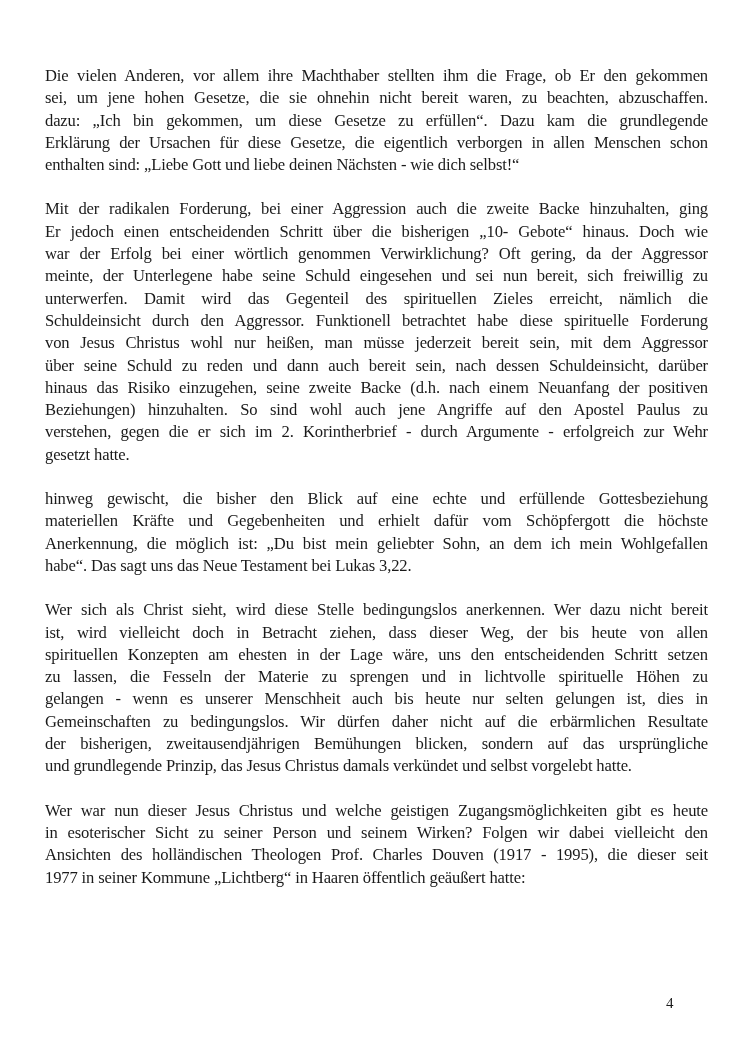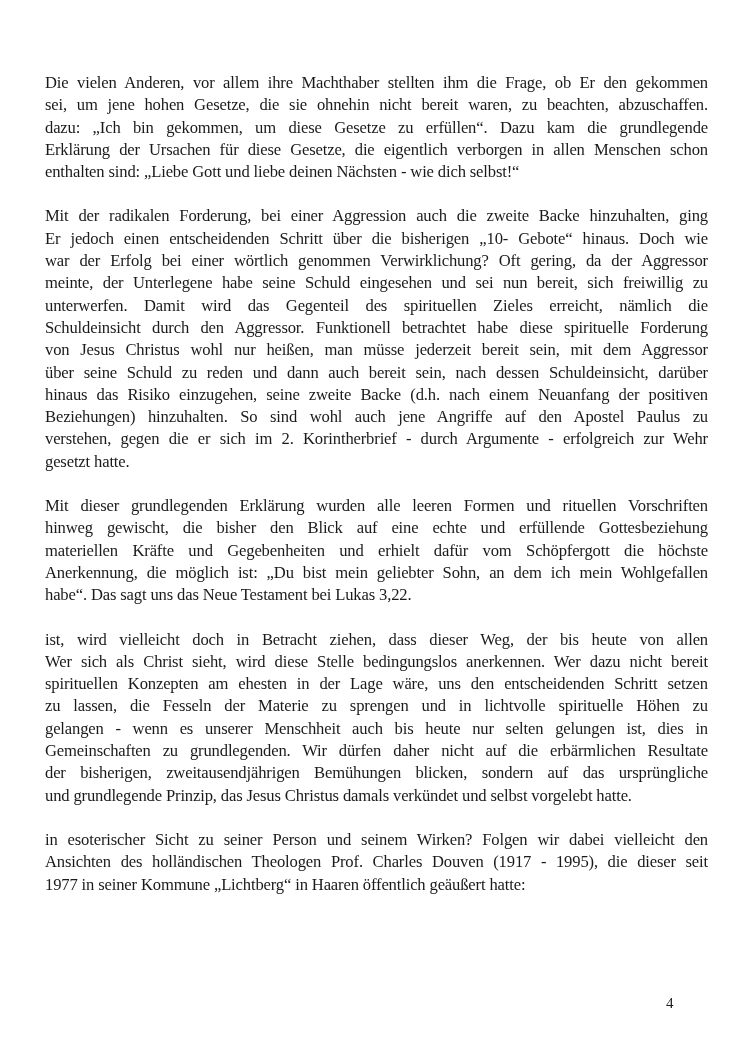--- a/index.html
+++ b/index.html
@@ -15,21 +15,21 @@
       font-family: "Liberation Serif", "DejaVu Serif", serif;
       color: #1a1a1a;
     }
     .page {
       position: absolute;
       left: 45px;
       top: 60px;
       width: 663px;
     }
     .para {
-      margin: 12px 0 22px 0;
+      margin: 5px 0 22px 0;
     }
     .line {
       display: block;
       font-size: 16.6px;
       line-height: 22.3px;
       height: 22.3px;
       white-space: nowrap;
       text-align: justify;
       text-align-last: justify;
       letter-spacing: -0.15px;
@@ -68,38 +68,38 @@
     <span class="line">Schuldeinsicht durch den Aggressor. Funktionell betrachtet habe diese spirituelle Forderung</span>
     <span class="line">von Jesus Christus wohl nur heißen, man müsse jederzeit bereit sein, mit dem Aggressor</span>
     <span class="line">über seine Schuld zu reden und dann auch bereit sein, nach dessen Schuldeinsicht, darüber</span>
     <span class="line">hinaus das Risiko einzugehen, seine zweite Backe (d.h. nach einem Neuanfang der positiven</span>
     <span class="line">Beziehungen) hinzuhalten. So sind wohl auch jene Angriffe auf den Apostel Paulus zu</span>
     <span class="line">verstehen, gegen die er sich im 2. Korintherbrief - durch Argumente - erfolgreich zur Wehr</span>
     <span class="line last">gesetzt hatte.</span>
   </div>
 
   <div class="para">
-    <span class="line">Mit dieser grundlegenden Erklärung wurden alle leeren Formen und rituellen Vorschriften</span>
     <span class="line">hinweg gewischt, die bisher den Blick auf eine echte und erfüllende Gottesbeziehung</span>
     <span class="line">materiellen Kräfte und Gegebenheiten und erhielt dafür vom Schöpfergott die höchste</span>
     <span class="line">Anerkennung, die möglich ist: „Du bist mein geliebter Sohn, an dem ich mein Wohlgefallen</span>
     <span class="line last">habe“. Das sagt uns das Neue Testament bei Lukas 3,22.</span>
   </div>
 
   <div class="para">
+    <span class="line">Wer sich als Christ sieht, wird diese Stelle bedingungslos anerkennen. Wer dazu nicht bereit</span>
     <span class="line">ist, wird vielleicht doch in Betracht ziehen, dass dieser Weg, der bis heute von allen</span>
-    <span class="line">Wer sich als Christ sieht, wird diese Stelle bedingungslos anerkennen. Wer dazu nicht bereit</span>
     <span class="line">spirituellen Konzepten am ehesten in der Lage wäre, uns den entscheidenden Schritt setzen</span>
     <span class="line">zu lassen, die Fesseln der Materie zu sprengen und in lichtvolle spirituelle Höhen zu</span>
     <span class="line">gelangen - wenn es unserer Menschheit auch bis heute nur selten gelungen ist, dies in</span>
-    <span class="line">Gemeinschaften zu grundlegenden. Wir dürfen daher nicht auf die erbärmlichen Resultate</span>
+    <span class="line">Gemeinschaften zu bedingungslos. Wir dürfen daher nicht auf die erbärmlichen Resultate</span>
     <span class="line">der bisherigen, zweitausendjährigen Bemühungen blicken, sondern auf das ursprüngliche</span>
     <span class="line last">und grundlegende Prinzip, das Jesus Christus damals verkündet und selbst vorgelebt hatte.</span>
   </div>
 
   <div class="para">
+    <span class="line">Wer war nun dieser Jesus Christus und welche geistigen Zugangsmöglichkeiten gibt es heute</span>
     <span class="line">in esoterischer Sicht zu seiner Person und seinem Wirken? Folgen wir dabei vielleicht den</span>
     <span class="line">Ansichten des holländischen Theologen Prof. Charles Douven (1917 - 1995), die dieser seit</span>
     <span class="line last">1977 in seiner Kommune „Lichtberg“ in Haaren öffentlich geäußert hatte:</span>
   </div>
 </div>
 
 <div class="page-number">4</div>
 
 </body></html>

